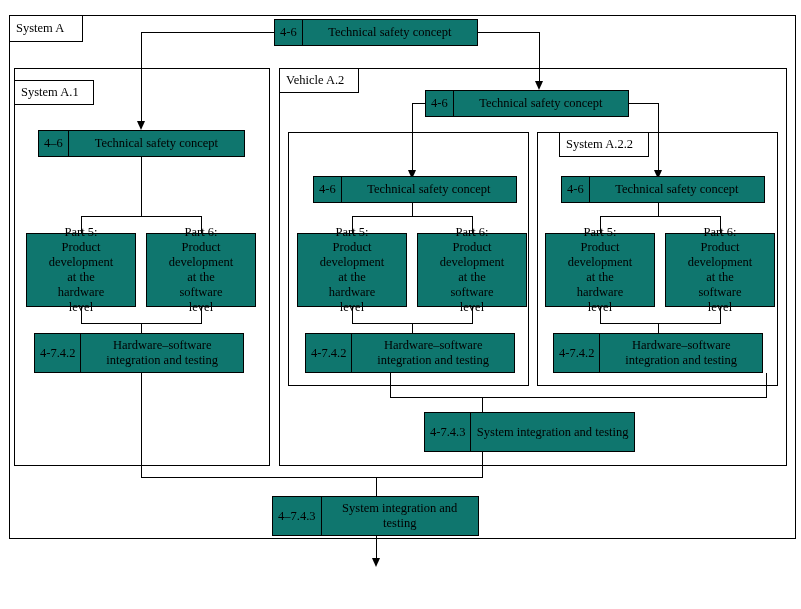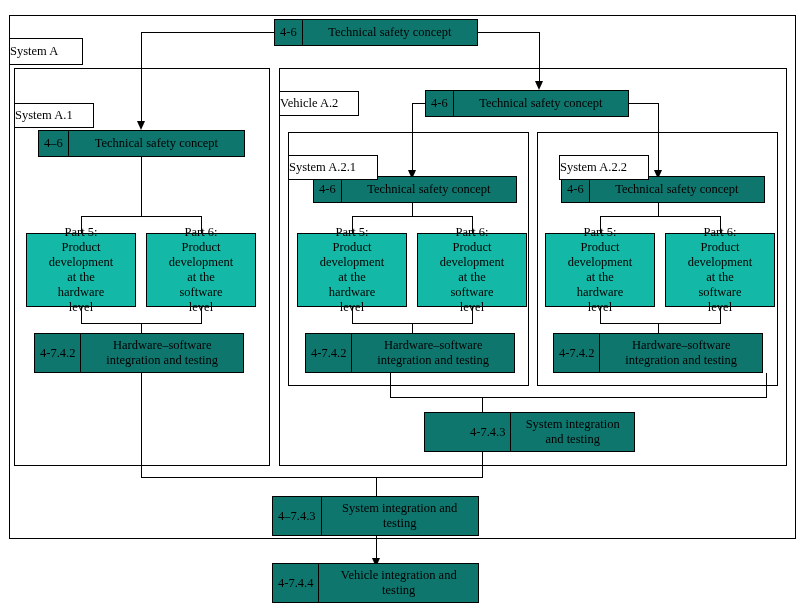--- a/index.html
+++ b/index.html
@@ -28,25 +28,25 @@
   }
   
   .grouplabel {
     position: absolute;
     border: 1.2px solid #000;
     box-sizing: border-box;
     background: #ffffff;
     display: flex;
     align-items: center;
     justify-content: flex-start;
+    padding-left: 6px;
     font-size: 12.5px;
     line-height: 1;
     white-space: nowrap;
     z-index: 6;
-    margin-top: 23px;
   }
   
   .pbox {
     position: absolute;
     border: 1.2px solid #000;
     box-sizing: border-box;
     background: #0f766e;
     display: flex;
     align-items: stretch;
     z-index: 5;
@@ -70,21 +70,21 @@
     font-size: 12.5px;
     line-height: 1.18;
     padding: 0 5px;
     flex: 1 1 auto;
   }
   
   .sbox {
     position: absolute;
     border: 1.2px solid #000;
     box-sizing: border-box;
-    background: #14b8a6;
+    background: #0f766e;
     display: flex;
     align-items: center;
     justify-content: center;
     text-align: center;
     font-size: 12.5px;
     line-height: 1.2;
     padding: 0 21px;
     z-index: 5;
   }
   
@@ -179,23 +179,20 @@
 
   <div class="h" style="left:412px; top:103px; width:14px;"></div>
   <div class="v" style="left:412px; top:103px; height:68px;"></div>
   <div class="arrow" style="left:407.5px; top:170px;"></div>
 
   <div class="h" style="left:628px; top:103px; width:31px;"></div>
   <div class="v" style="left:658px; top:103px; height:68px;"></div>
   <div class="arrow" style="left:653.5px; top:170px;"></div>
 
   <div class="frame" style="left:288px; top:132px; width:241px; height:254px;"></div>
-  <div class="grouplabel" style="left:288px; top:132px; width:90px; height:25px;">
-    <span>System A.2.1</span>
-  </div>
 
   <div class="pbox" style="left:313px; top:176px; width:204px; height:27px;">
     <span class="num">4-6</span>
     <span class="txt">Technical safety concept</span>
   </div>
 
   <div class="v" style="left:412px; top:203px; height:14px;"></div>
   <div class="h" style="left:352px; top:216px; width:121px;"></div>
   <div class="v" style="left:352px; top:216px; height:18px;"></div>
   <div class="v" style="left:472px; top:216px; height:18px;"></div>
@@ -249,36 +246,32 @@
   <div class="pbox" style="left:553px; top:333px; width:210px; height:40px;">
     <span class="num">4-7.4.2</span>
     <span class="txt">Hardware–software integration and testing</span>
   </div>
 
   <div class="v" style="left:766px; top:373px; height:25px;"></div>
 
   <div class="h" style="left:390px; top:397px; width:377px;"></div>
   <div class="v" style="left:482px; top:397px; height:19px;"></div>
 
-  <div class="pbox" style="left:424px; top:412px; width:211px; height:40px;padding-left:40px;">
+  <div class="pbox" style="left:424px; top:412px; width:211px; height:40px;">
     <span class="num">4-7.4.3</span>
     <span class="txt">System integration and testing</span>
   </div>
 
   <div class="v" style="left:482px; top:452px; height:26px;"></div>
 
   <div class="h" style="left:141px; top:477px; width:342px;"></div>
   <div class="v" style="left:376px; top:477px; height:22px;"></div>
 
   <div class="pbox" style="left:272px; top:496px; width:207px; height:40px;">
     <span class="num">4–7.4.3</span>
     <span class="txt">System integration and testing</span>
   </div>
 
   <div class="v" style="left:376px; top:536px; height:23px;"></div>
   <div class="arrow" style="left:371.5px; top:558px;"></div>
 
-  <div class="pbox" style="left:272px; top:563px; width:207px; height:40px;">
-    <span class="num">4-7.4.4</span>
-    <span class="txt">Vehicle integration and testing</span>
-  </div>
 
 </div>
 
 </body></html>

